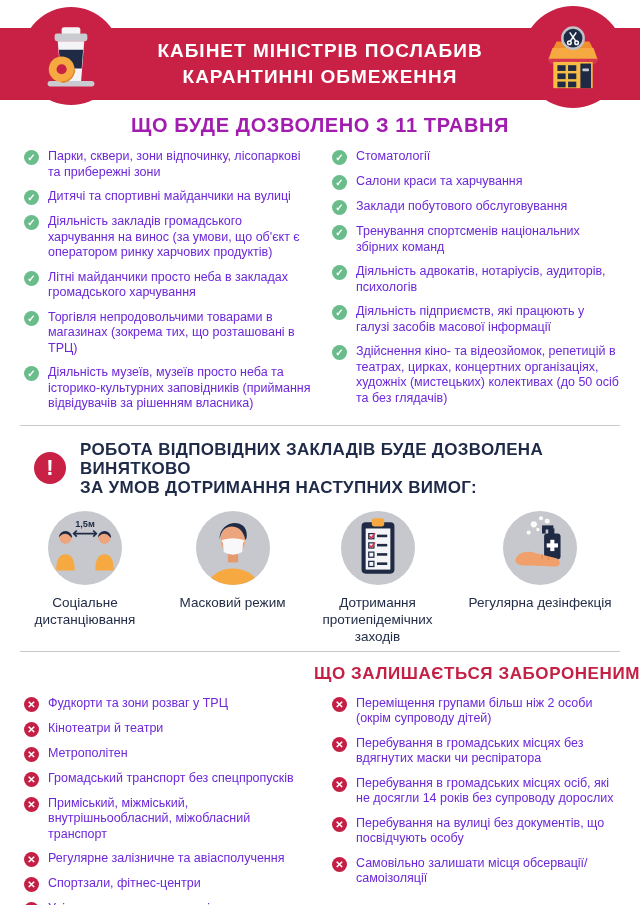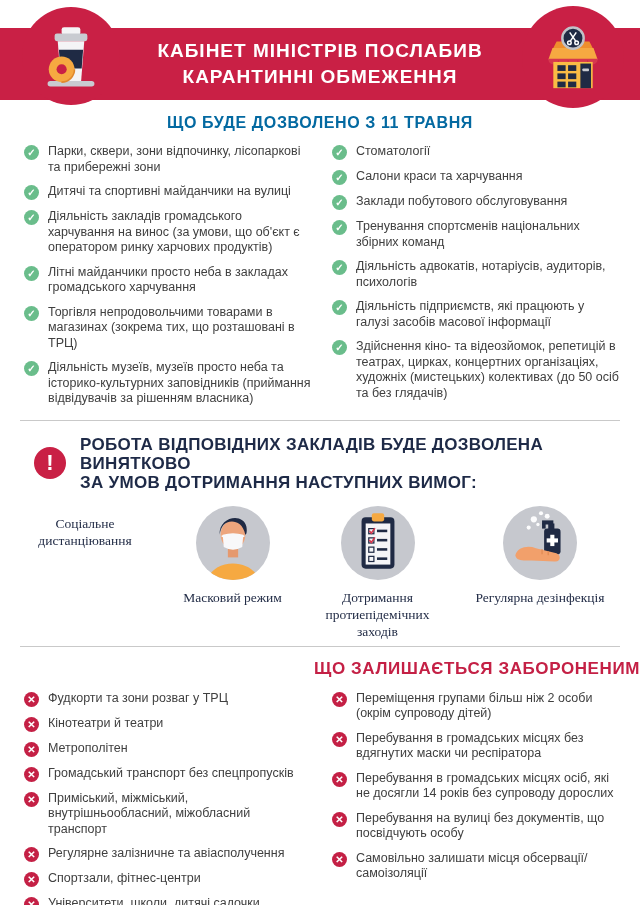--- a/index.html
+++ b/index.html
@@ -11,49 +11,49 @@
   .banner { position:absolute; top:28px; left:0; width:640px; height:72px; background:#c92045; }
   .hcircle { position:absolute; border-radius:50%; background:#c92045; display:flex; align-items:center; justify-content:center; }
   .hcircle.left  { top:7px; left:22px;  width:98px;  height:98px; }
   .hcircle.right { top:6px; right:16px; width:102px; height:102px; }
   .htitle { position:absolute; top:28px; left:130px; right:130px; height:72px;
             display:flex; flex-direction:column; justify-content:center; align-items:center;
             color:#fff; font-weight:bold; font-size:19px; letter-spacing:1px; line-height:26px; text-align:left; }
 
   
   .sec-title { text-align:center; font-weight:bold; letter-spacing:0.6px; }
-  .sec-title.green { color:#0369a1; font-size:16px; margin:8px 0 12px; }
+  .sec-title.green { color:#a21caf; font-size:20px; margin:8px 0 12px; }
   .sec-title.red   { color:#c42045; font-size:17px; margin:12px 0 12px;text-align:right; }
 
   
   .cols { display:flex; padding:0 20px 0 24px; gap:20px; }
   .col  { flex:1; }
   .item { display:flex; gap:9px; margin-bottom:9px; }
   .ic   { flex:0 0 15px; width:15px; height:15px; border-radius:50%; color:#fff;
           font-size:10px; line-height:15px; text-align:center; font-weight:bold; margin-top:1px; }
   .ic.check { background:#6abd8b; }
   .ic.cross { background:#c42045; }
-  .txt  { font-size:12.5px; line-height:15.5px; color:#404040; }
+  .txt  { font-size:12.5px; line-height:15.5px; color:#6d28d9; }
 
   .divider { height:1px; background:#c9c9c9; margin:4px 20px; }
 
   
   .warning { display:flex; align-items:center; gap:14px; padding:10px 20px 6px 34px; }
   .warn-ic { flex:0 0 32px; width:32px; height:32px; border-radius:50%; background:#c92045;
              color:#fff; font-weight:bold; font-size:22px; line-height:32px; text-align:center; }
   .warn-text { font-weight:bold; font-size:17px; line-height:19px; color:#1e2a47; letter-spacing:0.3px; }
 
   
   .reqs { display:flex; padding:8px 10px 2px; align-items:flex-start; }
   .req  { display:flex; flex-direction:column; align-items:center; }
   .req:nth-child(1){ width:150px; } .req:nth-child(2){ width:145px; }
   .req:nth-child(3){ width:145px; } .req:nth-child(4){ width:180px; }
   .req-circle { width:74px; height:74px; border-radius:50%; background:#c6c8ce; overflow:hidden;
                 display:flex; align-items:center; justify-content:center; }
-  .req-label { margin-top:9px; font-size:13.5px; line-height:17px; color:#232d47; text-align:center;font-family:Liberation Serif, serif; }
+  .req-label { margin-top:9px; font-size:13.5px; line-height:17px; color:#232d47; text-align:center; }
 </style>
 </head>
 <body>
 
 <div class="header">
   <div class="banner"></div>
 
   <div class="hcircle left">
     <svg width="78" height="78" viewBox="0 0 100 100">
       <rect x="20" y="82" width="60" height="7" rx="3.5" fill="#c9cbd1"></rect>
@@ -177,20 +177,40 @@
   <div class="warn-ic">!</div>
   <div class="warn-text">
     <div>РОБОТА ВІДПОВІДНИХ ЗАКЛАДІВ БУДЕ ДОЗВОЛЕНА ВИНЯТКОВО</div>
     <div>ЗА УМОВ ДОТРИМАННЯ НАСТУПНИХ ВИМОГ:</div>
   </div>
 </div>
 
 <div class="reqs">
 
   <div class="req">
+    <div class="req-circle">
+      <svg width="74" height="74" viewBox="0 0 72 72">
+        <text x="36" y="16" font-size="9" font-weight="bold" fill="#1f2a44" text-anchor="middle" font-family="Liberation Sans, sans-serif">1,5м</text>
+        <g stroke="#1f2a44" stroke-width="1.6">
+          <line x1="25" y1="22" x2="47" y2="22"></line>
+          <path d="M28 19 L25 22 L28 25" fill="none"></path>
+            <path d="M44 19 L47 22 L44 25" fill="none"></path>
+        </g>
+        <g>
+          <circle cx="17" cy="26" r="6" fill="#eda57d"></circle>
+          <path d="M10.5 26 a6.5 6.5 0 0 1 13 0 l-1 -0.5 q-5 -6 -11 -1 Z" fill="#1f2a44"></path>
+          <path d="M8 58 q0 -16 9 -16 q9 0 9 16 Z" fill="#f6a941"></path>
+        </g>
+        <g>
+          <circle cx="55" cy="26" r="6" fill="#eda57d"></circle>
+          <path d="M48.5 26 a6.5 6.5 0 0 1 13 0 l-1 -0.5 q-5 -6 -11 -1 Z" fill="#1f2a44"></path>
+          <path d="M46 58 q0 -16 9 -16 q9 0 9 16 Z" fill="#f6a941"></path>
+        </g>
+      </svg>
+    </div>
     <div class="req-label">Соціальне дистанціювання</div>
   </div>
 
   <div class="req">
     <div class="req-circle">
       <svg width="74" height="74" viewBox="0 0 72 72">
         <path d="M10 74 C16 50 56 50 62 74 Z" fill="#f6a941"></path>
         <rect x="31" y="38" width="10" height="12" fill="#e5996e"></rect>
         <ellipse cx="36" cy="28" rx="12" ry="14" fill="#eda57d"></ellipse>
         <path d="M23 28 C22 10 46 6 49 20 C50 25 49 28 48 28 C46 18 40 15 35 15 C28 15 24 20 23 28 Z" fill="#1f2a44"></path>

